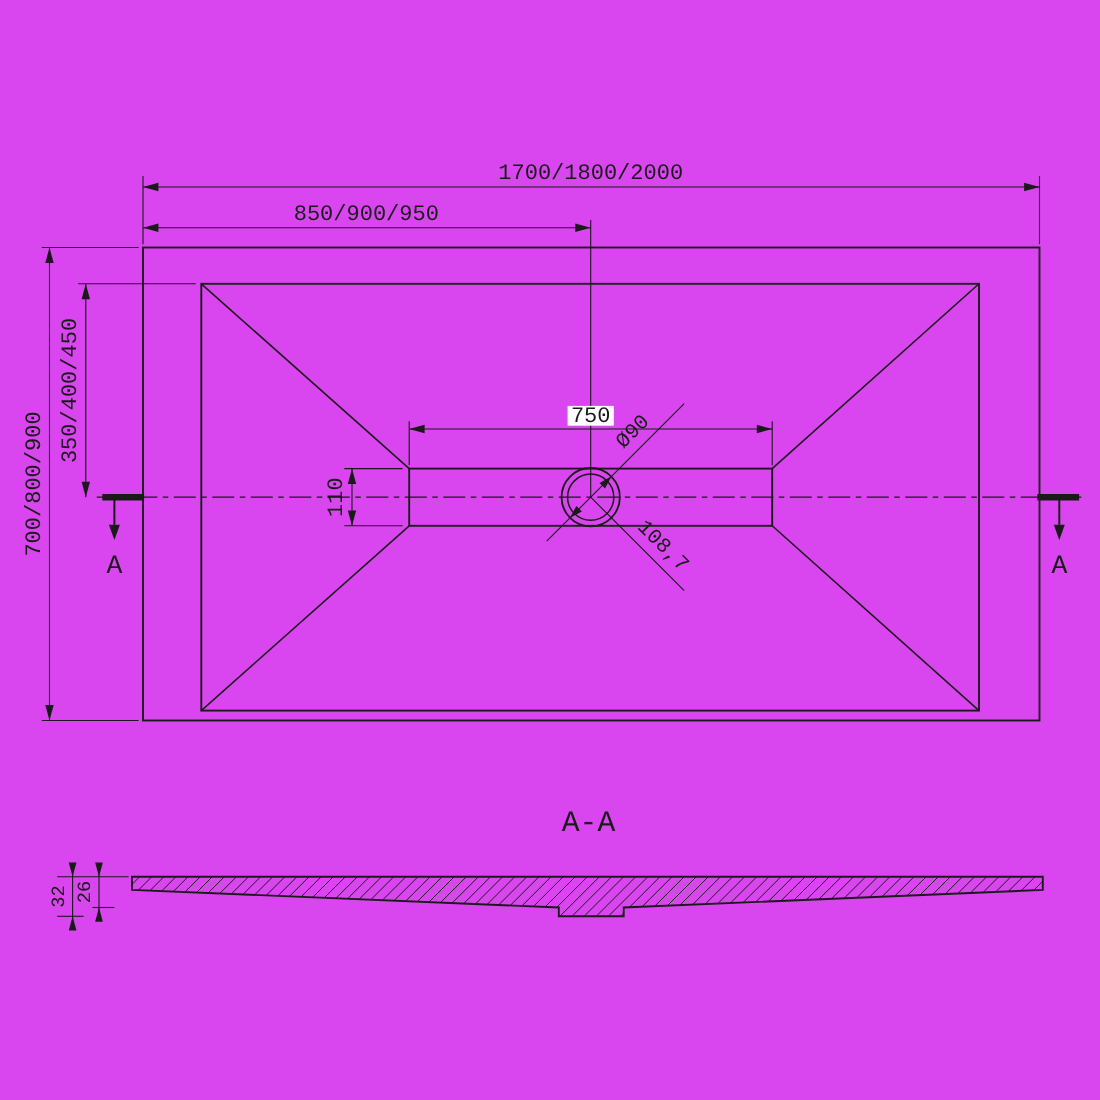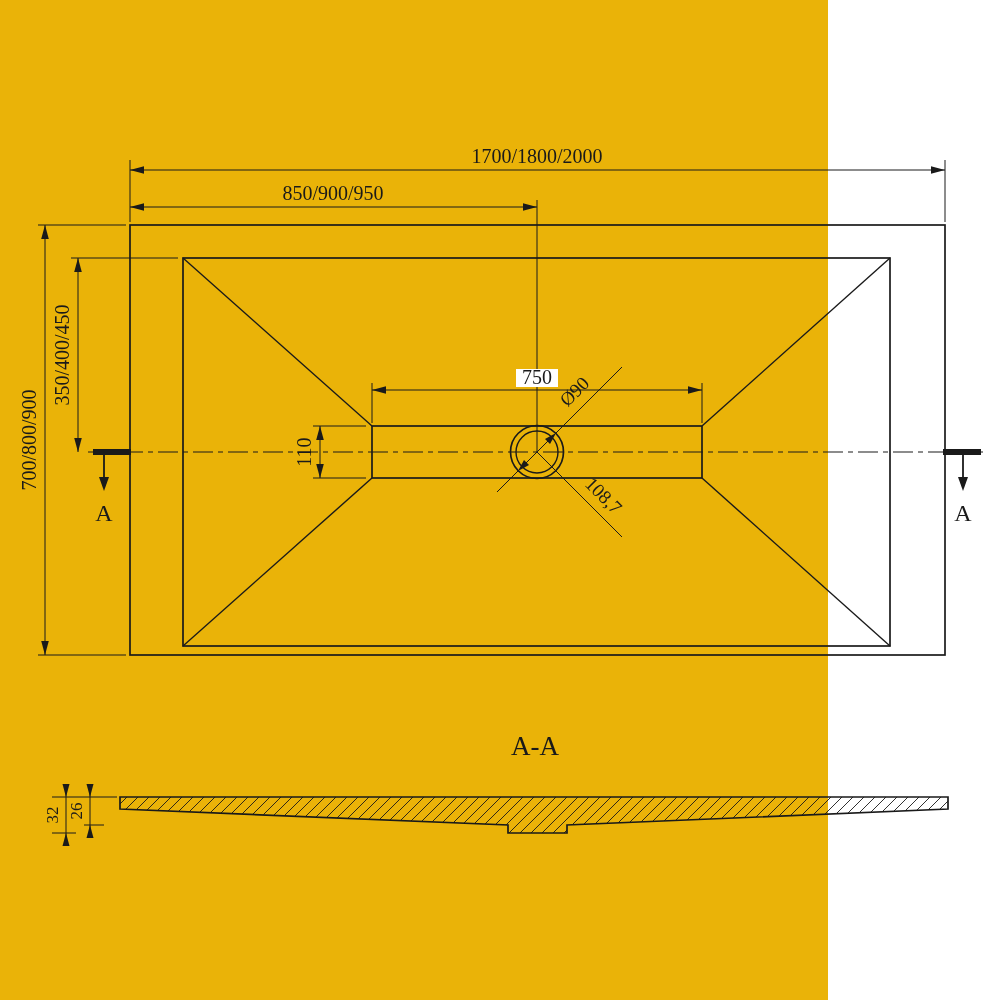--- a/index.html
+++ b/index.html
@@ -1,18 +1,18 @@
 <!DOCTYPE html>
 <html><head>
 <meta charset="utf-8">
 <style>
   html,body{margin:0;padding:0;background:#ffffff;}
   .drawing-page{
-    width:828px;height:1000px;background:#eab308;position:relative;
-    font-family:Liberation Serif, serif;
+    width:1000px;height:1000px;background:#d946ef;position:relative;
+    font-family:Liberation Mono, monospace;
   }
   svg{display:block;}
   .obj{stroke:#1a1a1a;stroke-width:1.7;fill:none;}
   .obj-thin{stroke:#1a1a1a;stroke-width:1.4;fill:none;}
   .dimline{stroke:#1a1a1a;stroke-width:1;fill:none;}
   .centerline{stroke:#1a1a1a;stroke-width:1.2;fill:none;stroke-dasharray:20 5 5 5;}
   .thickbar{stroke:#1a1a1a;stroke-width:6;fill:none;}
   .arrow{fill:#1a1a1a;stroke:none;}
   .hatch{stroke:#1a1a1a;stroke-width:0.9;}
   text{fill:#1a1a1a;}

